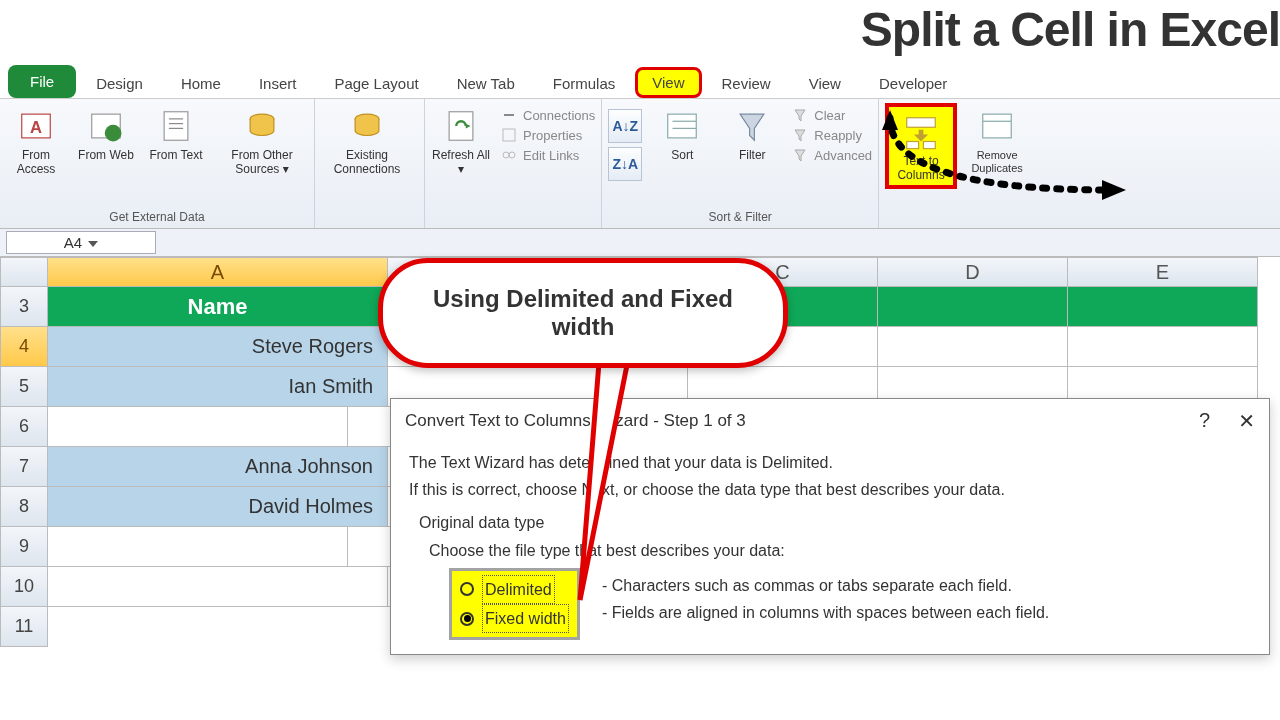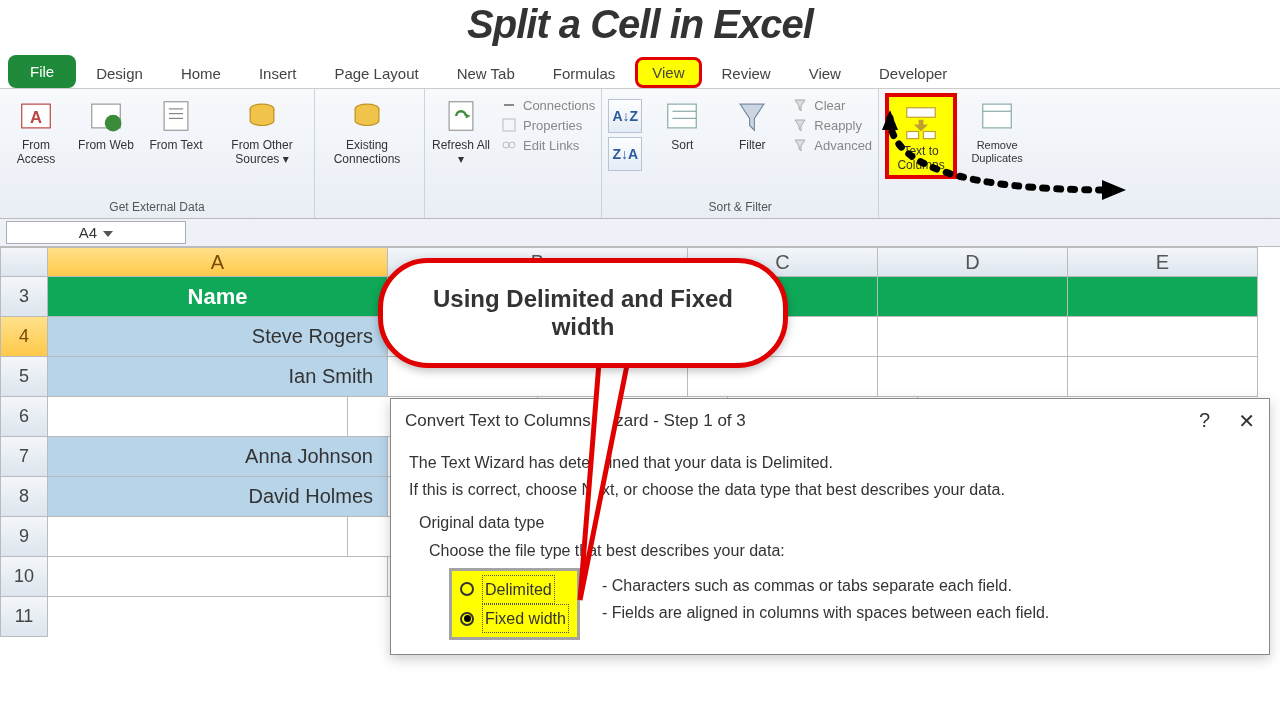--- a/index.html
+++ b/index.html
@@ -1,17 +1,17 @@
 <!DOCTYPE html>
 <html><head>
 <meta charset="utf-8">
 <style>
   * { box-sizing: border-box; margin: 0; padding: 0; }
   body { font-family: "Segoe UI", Tahoma, sans-serif; font-size: 13px; color: #333; background: #fff; width: 1280px; height: 720px; overflow: hidden; position: relative; }
-  .title { font-family: Verdana, sans-serif; font-weight: 900; font-size: 40px; text-align: center; letter-spacing: -1px; padding: 2px 0 6px 0; font-style: italic; }
+  .title { font-family: Verdana, sans-serif; font-weight: 900; font-size: 48px; text-align: right; letter-spacing: -1px; padding: 2px 0 6px 0; }
   
   .ribbon-tabs { display: flex; align-items: flex-end; height: 36px; border-bottom: 1px solid #ccc; padding-left: 8px; gap: 2px; }
   .tab { padding: 6px 18px; font-size: 15px; color: #444; cursor: default; border-radius: 8px; }
   .tab.file { background: #1e8a3a; color: #fff; font-weight: 500; padding: 8px 22px; }
   .tab.hl { background: #ffff00; border: 3px solid #e00000; padding: 4px 14px; font-weight: 500; position: relative; }
   
   .ribbon { display: flex; height: 130px; background: linear-gradient(#f7f9fc,#e9eef5); border-bottom: 1px solid #bbb; position: relative; }
   .group { display: flex; flex-direction: column; border-right: 1px solid #ccd3dc; padding: 4px 6px 2px 6px; }
   .group-items { display: flex; gap: 10px; flex: 1; align-items: flex-start; }
   .group-label { text-align: center; font-size: 12px; color: #555; padding: 2px 0; }
@@ -19,21 +19,21 @@
   .btn .ic { width: 38px; height: 38px; margin: 4px 0; }
   .btn .lbl { font-size: 12px; text-align: center; line-height: 1.15; }
   .btn.wide { width: 92px; }
   .small-list { display: flex; flex-direction: column; gap: 4px; padding-top: 4px; }
   .small-item { display: flex; align-items: center; gap: 6px; font-size: 13px; color: #888; }
   .small-item .sic { width: 16px; height: 16px; }
   .sortic { width: 34px; height: 34px; border: 1px solid #b8c4d4; background: linear-gradient(#fdfefe,#e4ecf5); display: flex; align-items: center; justify-content: center; font-size: 14px; font-weight: bold; color: #2b5a9c; }
   .hl-box { border: 4px solid #e00000; background: #ffff00; padding: 2px; }
   
   .fbar { display: flex; align-items: center; height: 28px; border-bottom: 1px solid #bbb; background: #eef2f8; }
-  .namebox { width: 180px; text-align: center; font-size: 15px; border: 1px solid #aab; background: #fff; margin: 2px 6px; padding: 2px 0; }
+  .namebox { width: 150px; text-align: center; font-size: 15px; border: 1px solid #aab; background: #fff; margin: 2px 6px; padding: 2px 0; }
   .drop { width: 0; height: 0; border-left: 5px solid transparent; border-right: 5px solid transparent; border-top: 6px solid #555; display: inline-block; margin-left: 6px; vertical-align: middle; }
   
   .grid { position: relative; display: flex; }
   .rowhdrs { display: flex; flex-direction: column; }
   .corner { width: 48px; height: 30px; background: linear-gradient(#f3f6fa,#dde5ee); border: 1px solid #bbb; }
   .rowhdr { width: 48px; height: 40px; background: linear-gradient(#f3f6fa,#dde5ee); border: 1px solid #bbb; border-top: none; display: flex; align-items: center; justify-content: center; font-size: 18px; color: #444; }
   .rowhdr.sel { background: linear-gradient(#ffe08a,#ffc94a); color: #7a4a00; }
   .cols { display: flex; flex-direction: column; flex: 1; }
   .colhdrs { display: flex; height: 30px; }
   .colhdr { background: linear-gradient(#f3f6fa,#dde5ee); border: 1px solid #bbb; border-left: none; display: flex; align-items: center; justify-content: center; font-size: 20px; color: #555; }

